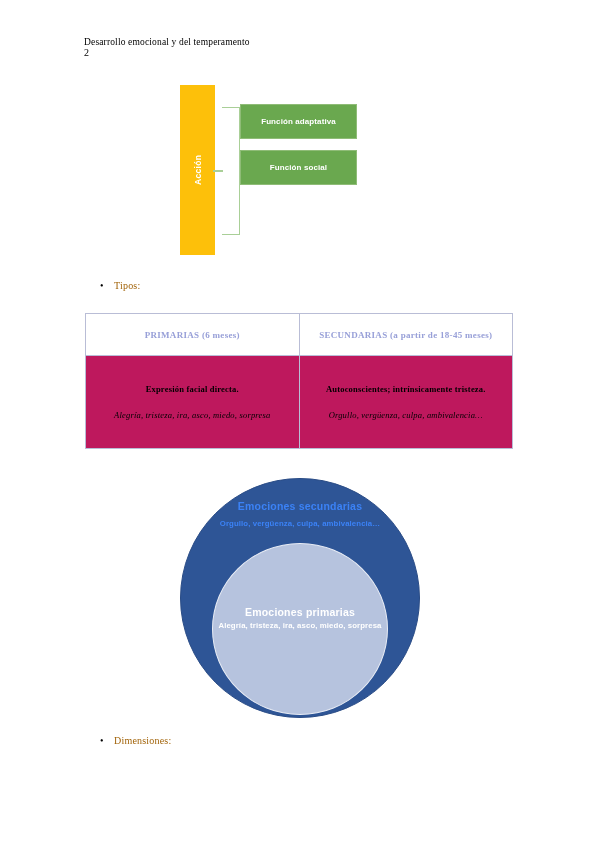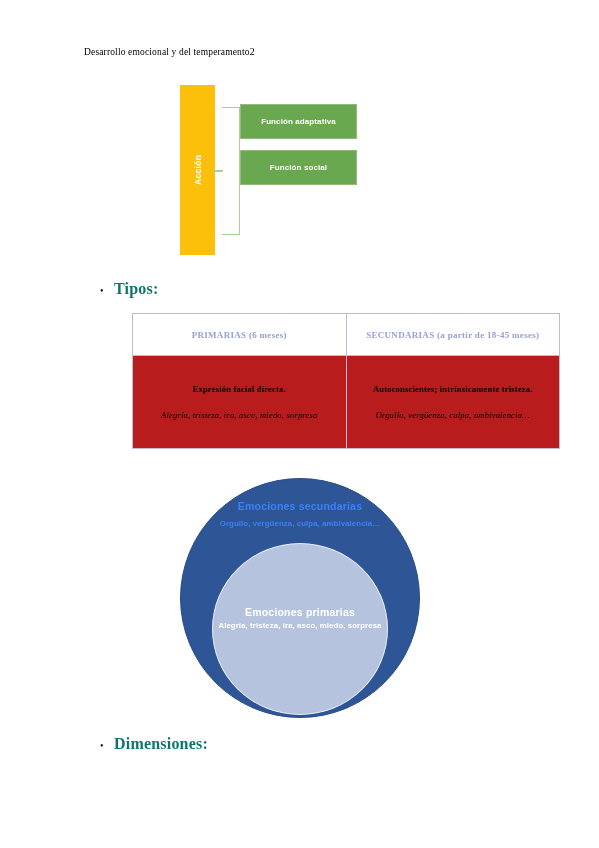--- a/index.html
+++ b/index.html
@@ -19,25 +19,26 @@
     left: 0; top: 0;
     width: 599px;
     height: 848px;
     background: #ffffff;
   }
 
   
   .doc-header {
     position: absolute;
     left: 84px;
-    top: 46px;
+    top: 37px;
     width: 434px;
     display: flex;
     justify-content: flex-start;
     align-items: baseline;
+    flex-direction: column;
   }
   .doc-header-title {
     font-family: "Liberation Serif", serif;
     font-size: 9.5px;
     color: #000000;
     letter-spacing: 0.15px;
     white-space: nowrap;
   }
   .doc-header-page {
     font-family: "Liberation Serif", serif;
@@ -126,55 +127,54 @@
     align-items: baseline;
   }
   .bullet-dot {
     width: 14px;
     font-size: 10px;
     color: #000000;
     line-height: 1;
   }
   .bullet-text {
     font-family: "Liberation Serif", serif;
-    font-size: 16px;
-    font-weight: bold;
-    color: #0f766e;
+    font-size: 10px;
+    font-weight: normal;
+    color: #a16207;
     letter-spacing: 0.2px;
   }
   #bullet-tipos { left: 100px; top: 280px; }
   #bullet-dimensiones { left: 100px; top: 735px; }
 
   
   .emo-table {
     position: absolute;
     left: 85px;
     top: 313px;
     width: 428px;
     border-collapse: collapse;
     table-layout: fixed;
-    margin-left: 47px;
   }
   .emo-table td {
     border: 1px solid #b9bdd6;
     vertical-align: middle;
     text-align: center;
     padding: 0;
   }
   .emo-table .th-cell {
     background: #ffffff;
     height: 41px;
     color: #98a0d8;
     font-family: "Liberation Serif", serif;
     font-size: 9px;
     font-weight: bold;
     letter-spacing: 0.3px;
   }
   .emo-table .body-cell {
-    background: #b91c1c;
+    background: #be185d;
     height: 76px;
     padding: 8px 6px;
   }
   .cell-head {
     font-family: "Liberation Serif", serif;
     font-size: 8.5px;
     font-weight: bold;
     color: #000000;
     letter-spacing: 0.2px;
     margin-bottom: 16px;

